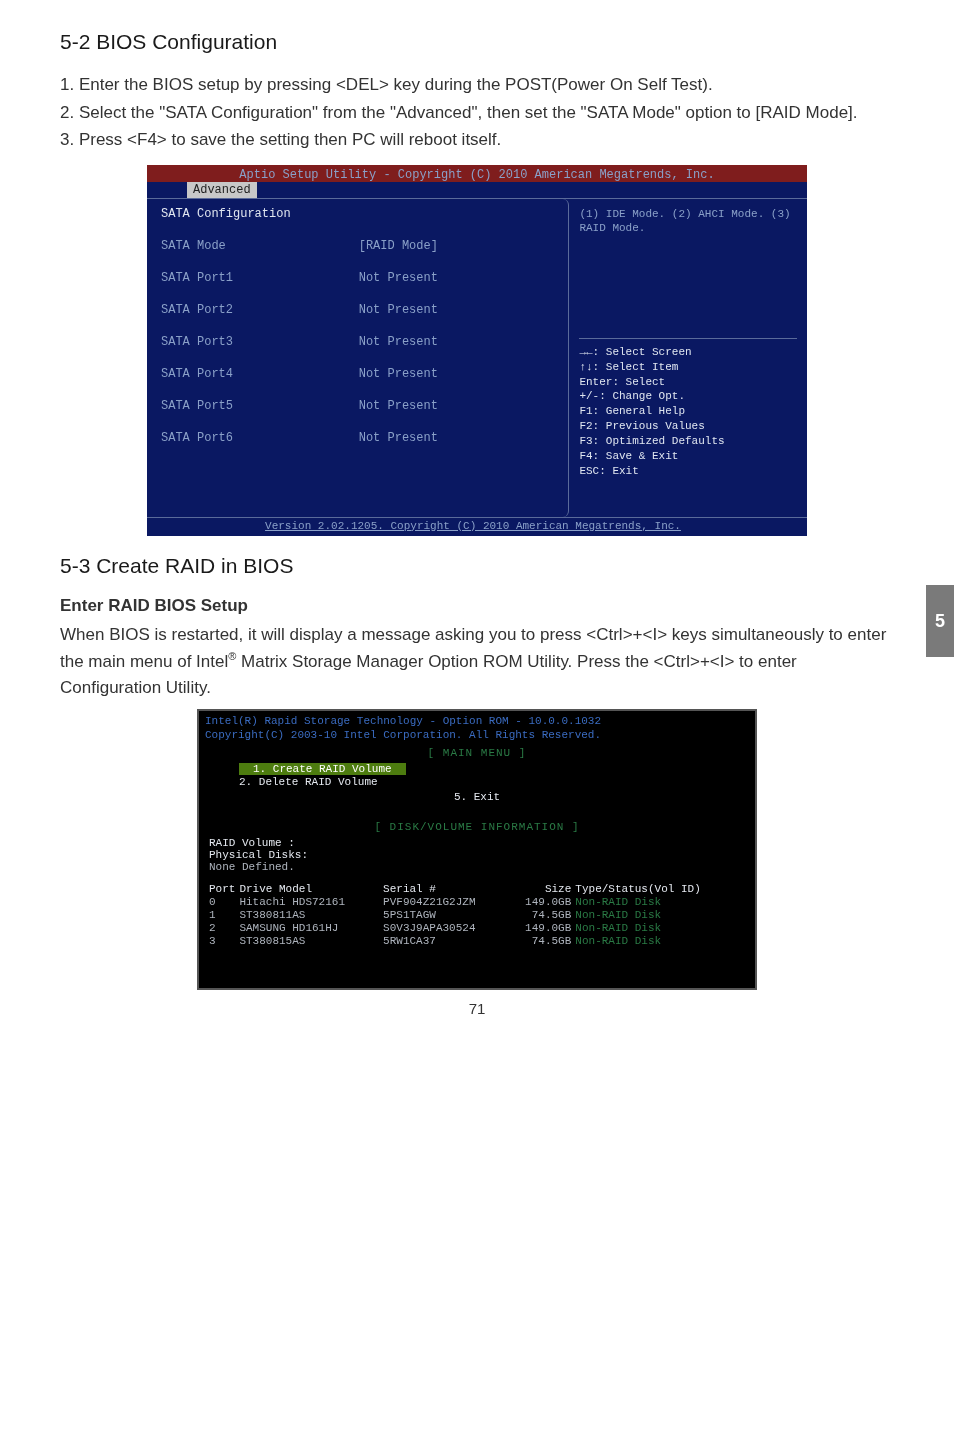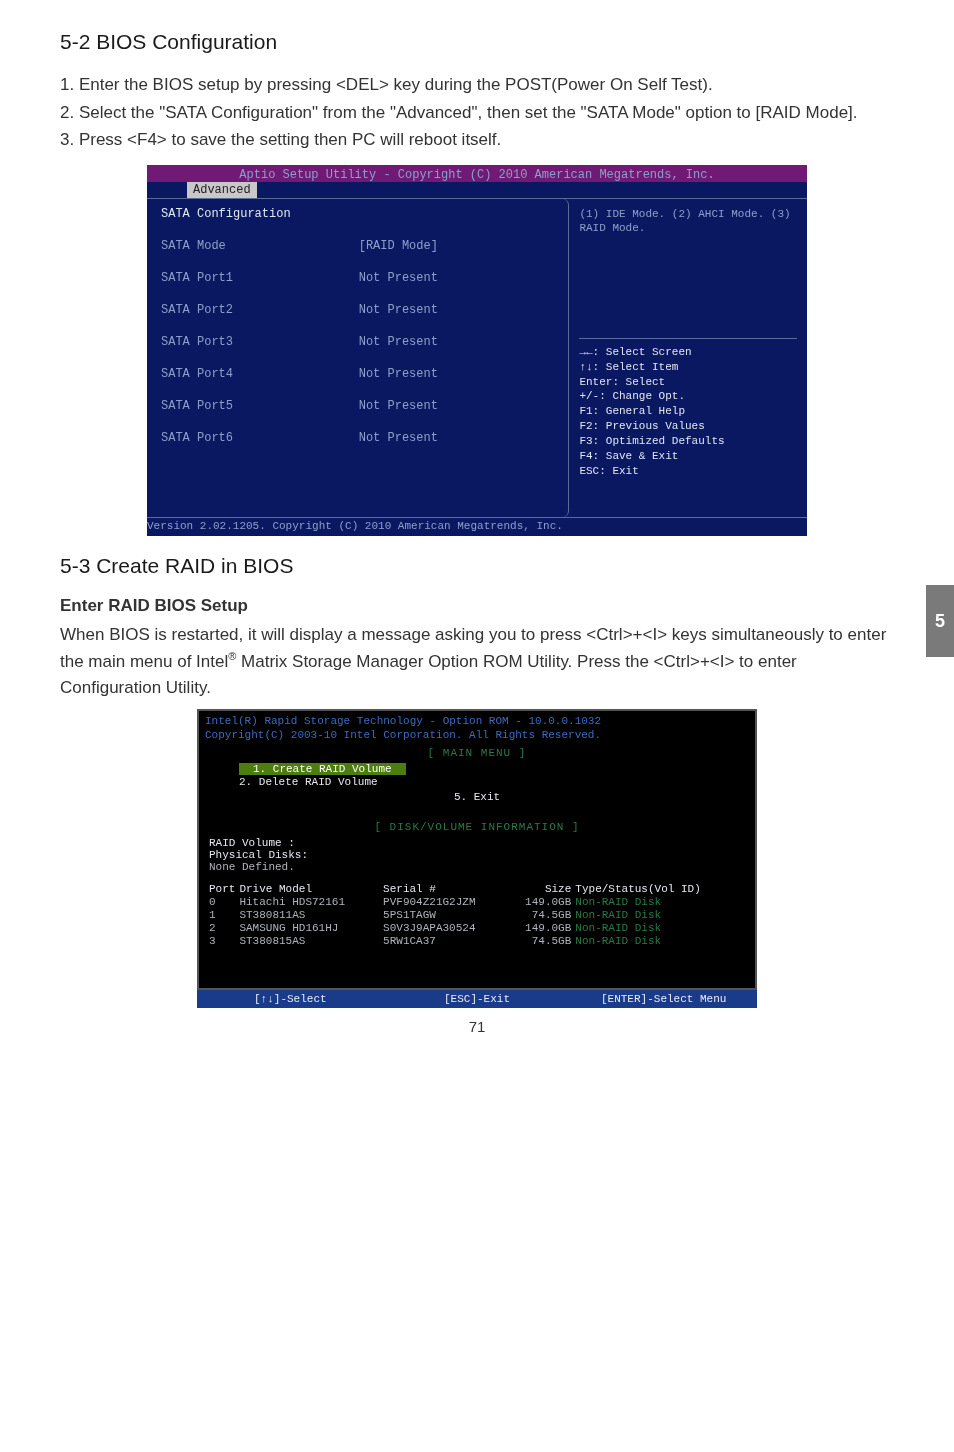--- a/index.html
+++ b/index.html
@@ -32,21 +32,21 @@
   .bios-shot {
     width: 660px;
     margin: 6px auto 18px auto;
     background: #0a1862;
     color: #8aa0c8;
     font-family: "Courier New", monospace;
     font-size: 12px;
   }
   .bios-title {
     text-align: center;
-    background: #701a75;
+    background: #7f1d1d;
     color: #8aa0c8;
     padding: 3px 0 0 0;
   }
   .bios-tab {
     background: #c8c8c8;
     color: #222;
     display: inline-block;
     padding: 1px 6px;
     margin-left: 40px;
   }
@@ -67,25 +67,27 @@
     flex-direction: column;
     justify-content: space-between;
   }
   .bios-row { display: flex; margin-bottom: 18px; }
   .bios-row .k { width: 50%; }
   .bios-row .v { width: 50%; }
   .bios-info { color: #8aa0c8; font-size: 11px; line-height: 1.3; }
   .bios-hint { color: #e0e6f0; font-size: 11px; line-height: 1.35; }
   .bios-sep { border-top: 1px solid #5a6a9a; margin: 4px 0 6px 0; }
   .bios-foot {
+    text-align: center;
     background: #0a1862;
     color: #8aa0c8;
     padding: 2px 8px 4px 0;
     font-size: 11px;
     border-top: 1px solid #5a6a9a;
+    text-decoration: underline;
   }
 
   .sub-heading {
     font-size: 17px;
     font-weight: bold;
     margin-bottom: 6px;
   }
   .para {
     font-size: 17px;
     line-height: 1.55;
@@ -318,22 +320,17 @@
         <td class="disk-port-col">3</td>
         <td>ST380815AS</td>
         <td>5RW1CA37</td>
         <td style="text-align:right">74.5GB</td>
         <td class="type-cell">Non-RAID Disk</td>
       </tr>
     </tbody>
       </table>
   </div>
 
-  <div class="raid-foot">
-    <div>[↑↓]-Select</div>
-    <div>[ESC]-Exit</div>
-    <div>[ENTER]-Select Menu</div>
-  </div>
 </div>
 
 <div class="page-tab">5</div>
 
 <div class="page-num">71</div>
 
 </body></html>

